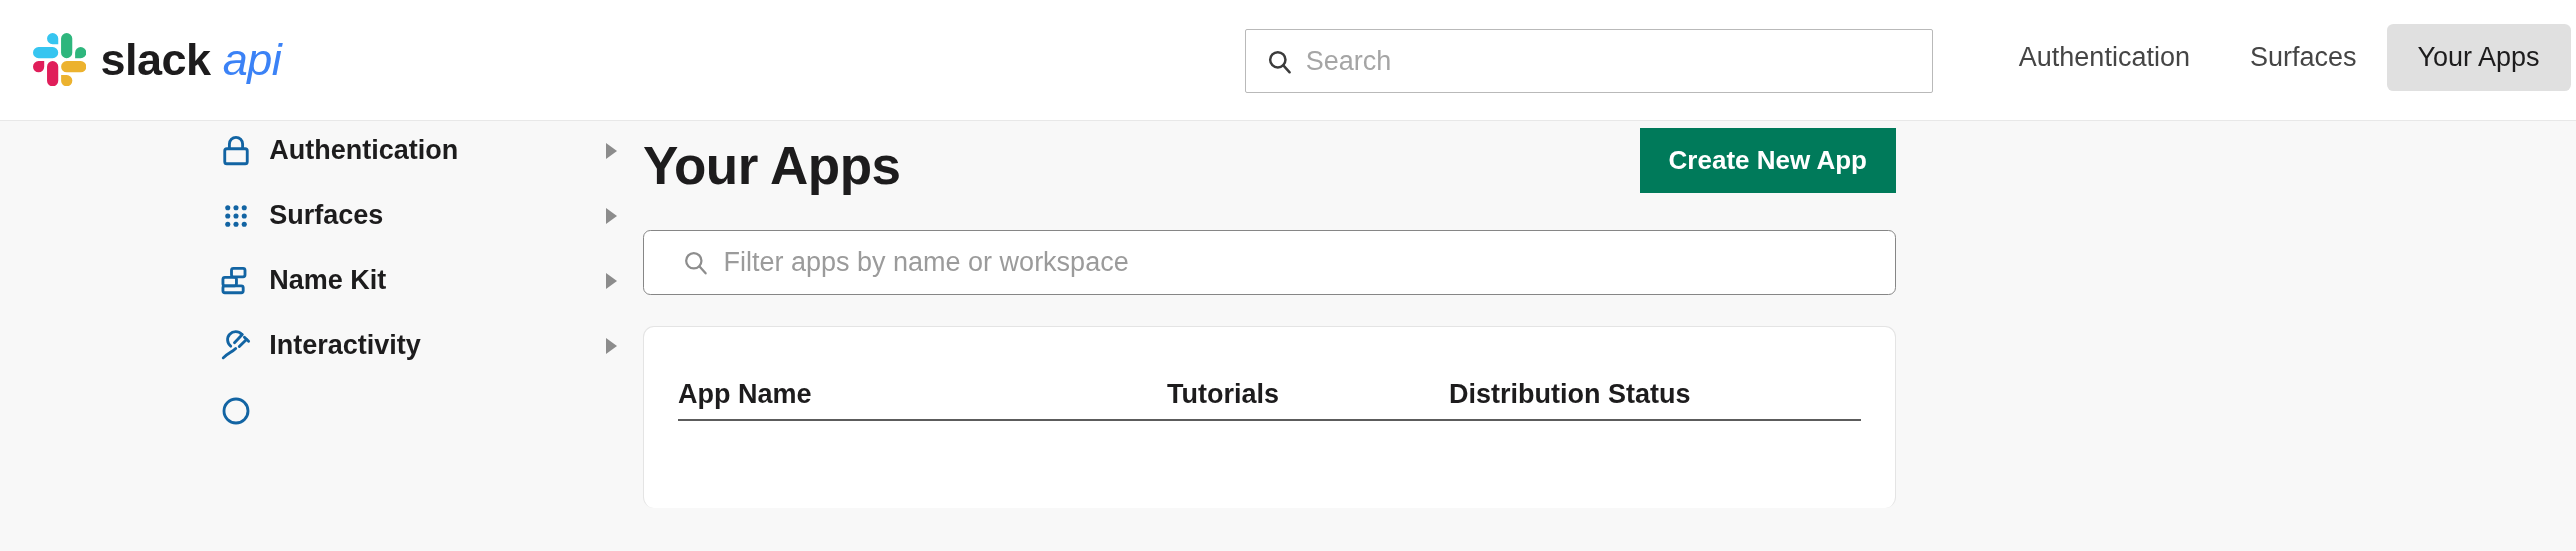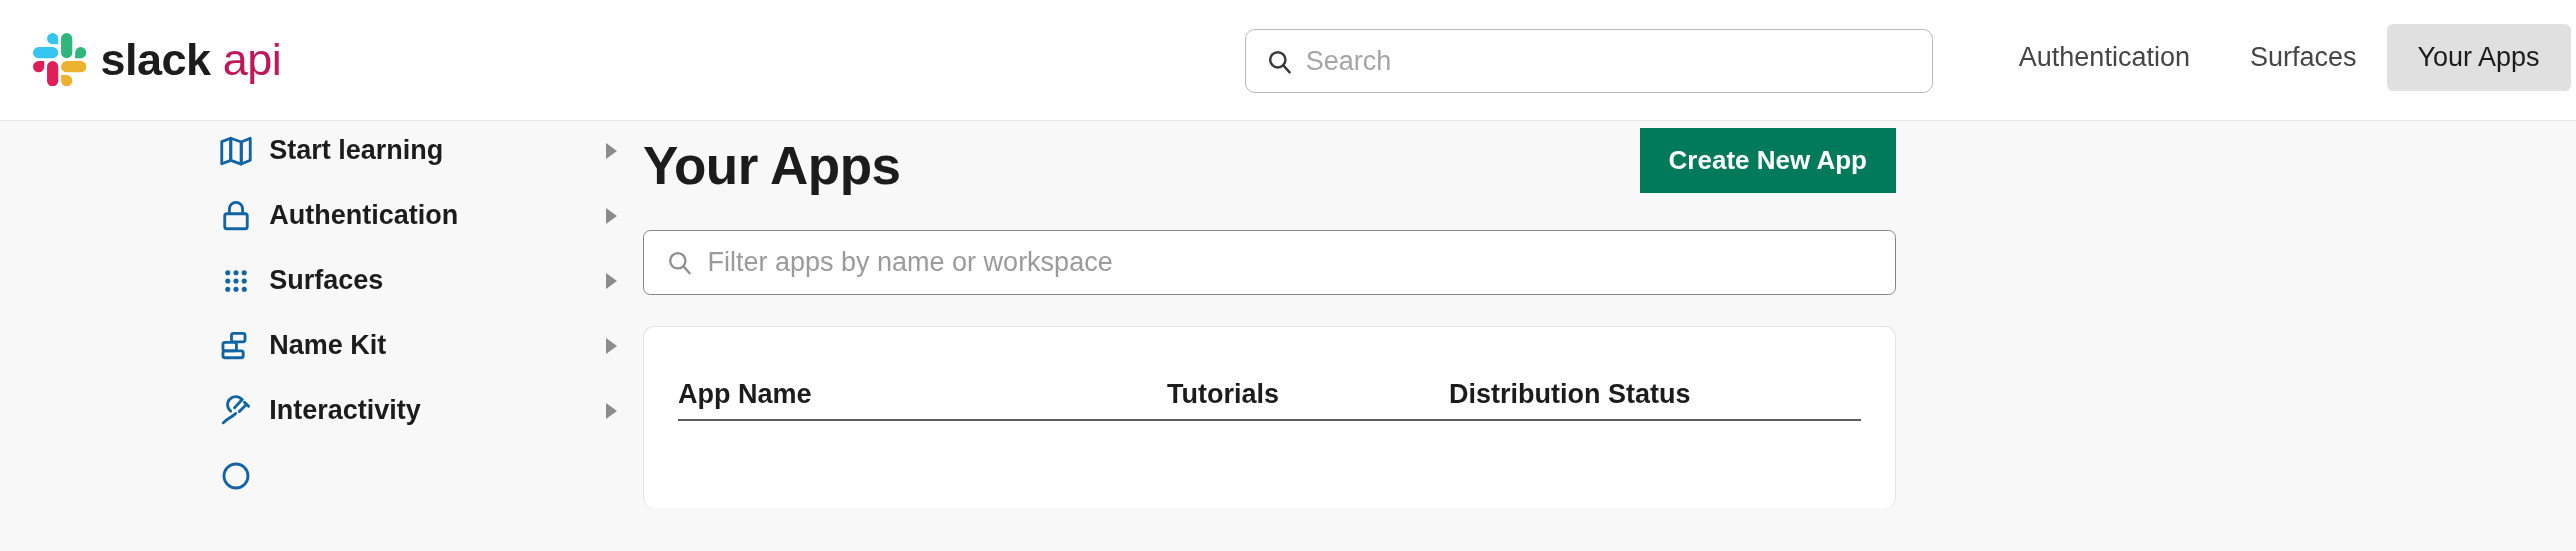--- a/index.html
+++ b/index.html
@@ -40,35 +40,35 @@
   .brand-mark { width: 53px; height: 53px; display: block; }
 
   .brand-word {
     font-size: 45px;
     letter-spacing: -0.5px;
     line-height: 1;
     color: #1d1c1d;
     white-space: nowrap;
   }
   .brand-word .b-slack { font-weight: 700; }
-  .brand-word .b-api { font-weight: 400; color: #be185d; }
+  .brand-word .b-api { font-weight: 400; color: #3b82f6; font-style: italic; }
 
   
   .search-wrap {
     position: absolute;
     left: 1245px;
     top: 29px;
     width: 688px;
     height: 64px;
   }
   .search-box {
     width: 100%;
     height: 100%;
     border: 0.9px solid #b9b9b9;
-    border-radius: 10px;
+    border-radius: 2px;
     background: #ffffff;
     display: flex;
     align-items: center;
     padding: 0 20px;
     gap: 12.7px;
   }
   .search-icon { flex: 0 0 auto; display: block; }
   .search-text {
     font-size: 27px;
     color: #a5a5a5;
@@ -193,21 +193,21 @@
     height: 65px;
   }
   .filter-box {
     width: 100%;
     height: 100%;
     border: 0.9px solid #868686;
     border-radius: 7.3px;
     background: #ffffff;
     display: flex;
     align-items: center;
-    padding: 0 22px;
+    padding: 0 38px;
     gap: 14.5px;
   }
   .filter-text {
     font-size: 27px;
     color: #9b9b9b;
     line-height: 1;
   }
 
   
   .apps-card {
@@ -275,31 +275,20 @@
     <a class="nav-link" href="#">Surfaces</a>
     <a class="nav-link active" href="#">Your Apps</a>
   </div>
 
 </div>
 
 <div class="page">
 
   <nav class="sidebar">
 
-    <div class="side-item">
-      <span class="side-icon">
-        <svg width="36" height="36" viewBox="0 0 24 24" fill="none" stroke="#1264A3" stroke-width="1.9" stroke-linejoin="round">
-          <path d="M2.5 5.8 8.5 3.5v14.7L2.5 20.5z"></path>
-          <path d="M8.5 3.5 15.5 6v14.7L8.5 18.2z"></path>
-          <path d="M15.5 6 21.5 3.5v14.7L15.5 20.7z"></path>
-        </svg>
-      </span>
-      <span class="side-label">Start learning</span>
-      <span class="side-chevron"></span>
-    </div>
 
     <div class="side-item">
       <span class="side-icon">
         <svg width="36" height="36" viewBox="0 0 24 24" fill="none" stroke="#1264A3" stroke-width="1.9" stroke-linejoin="round">
           <rect x="4.5" y="10.5" width="15" height="10" rx="1.4"></rect>
           <path d="M7.6 10.5V7.3a4.4 4.4 0 0 1 8.8 0v3.2"></path>
         </svg>
       </span>
       <span class="side-label">Authentication</span>
       <span class="side-chevron"></span>

